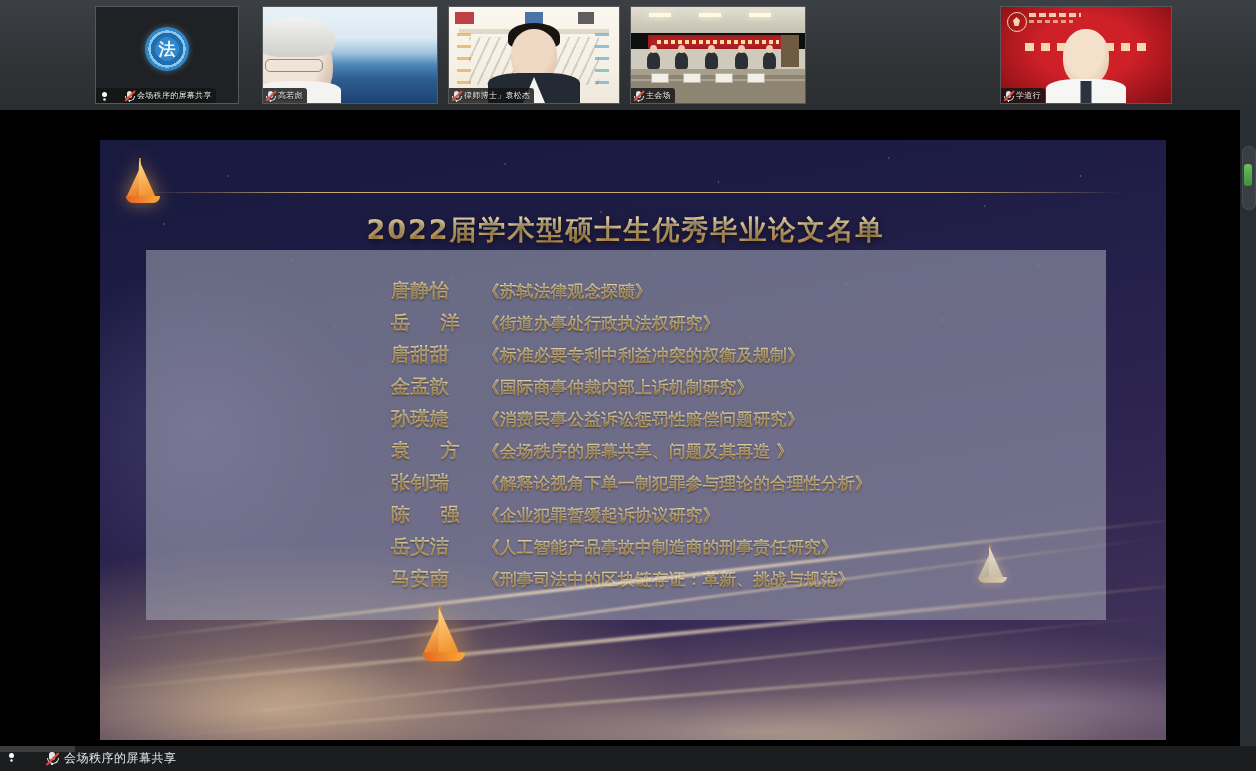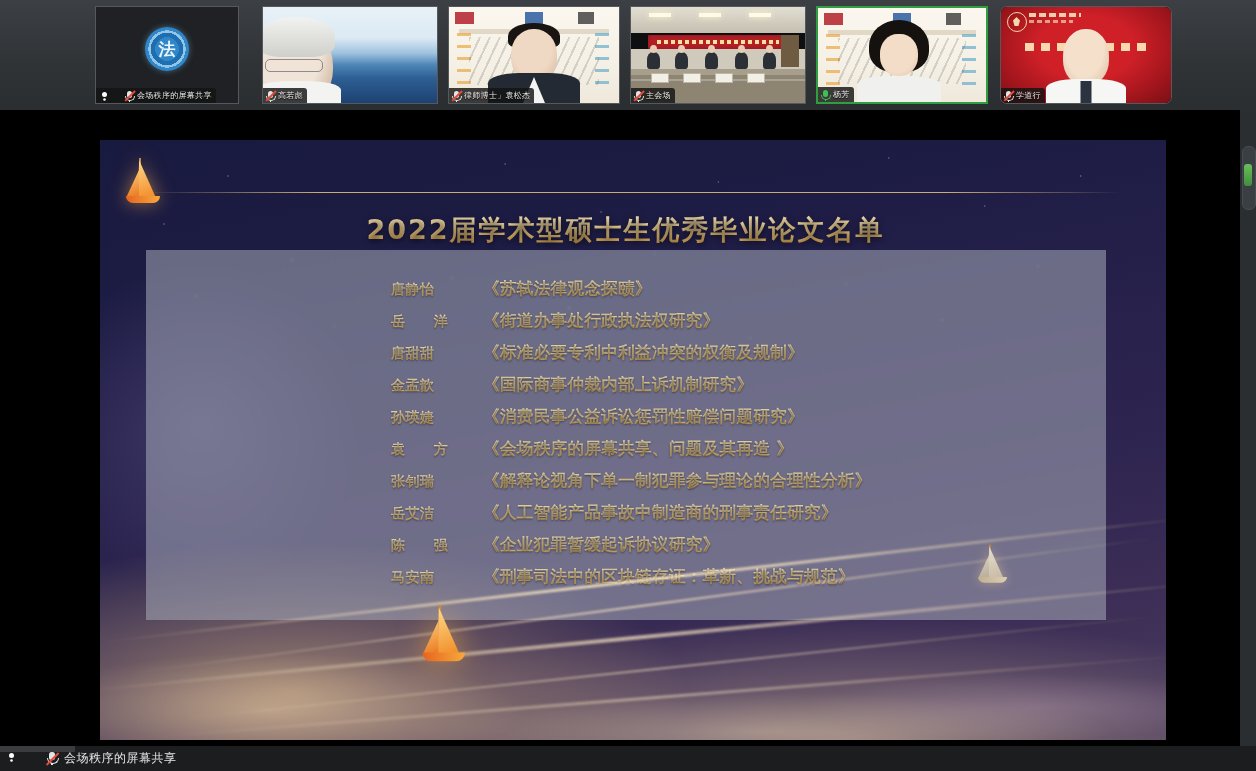--- a/index.html
+++ b/index.html
@@ -147,21 +147,21 @@
     font-family:"DejaVu Sans","Liberation Sans",sans-serif;
     color:#f2d79a;
     background:linear-gradient(180deg,#fdf0c5 0%,#f0d293 42%,#d9ab5c 78%,#c1913f 100%);
     -webkit-background-clip:text;background-clip:text;-webkit-text-fill-color:transparent;
     text-shadow:0 2px 6px rgba(0,0,0,.55);}
   .title-wrap{position:absolute;left:0;right:15px;top:36px;height:40px;}
   .panel{position:absolute;left:46px;top:110px;width:960px;height:370px;
     background:rgba(168,172,186,.55);backdrop-filter:blur(1px);}
   .rows{position:absolute;left:245px;top:28px;right:10px;}
   .row{display:flex;align-items:baseline;height:32px;}
-  .rname{width:92px;flex:0 0 auto;font-size:14px;font-weight:700;letter-spacing:.5px;
+  .rname{width:92px;flex:0 0 auto;font-size:19px;font-weight:700;letter-spacing:.5px;
     font-family:"DejaVu Sans","Liberation Sans",sans-serif;
     background:linear-gradient(180deg,#fbeec2 0%,#ecd093 45%,#d3a654 100%);
     -webkit-background-clip:text;background-clip:text;-webkit-text-fill-color:transparent;
     text-shadow:0 1px 2px rgba(0,0,0,.4);}
   .rname.spaced{letter-spacing:12px;}
   .rtitle{font-size:16.5px;font-weight:700;letter-spacing:.4px;
     font-family:"DejaVu Sans","Liberation Sans",sans-serif;
     background:linear-gradient(180deg,#fbeec2 0%,#ecd093 45%,#d3a654 100%);
     -webkit-background-clip:text;background-clip:text;-webkit-text-fill-color:transparent;
     text-shadow:0 1px 2px rgba(0,0,0,.4);}
@@ -292,40 +292,22 @@
           <div class="rm-card" style="left:116px;"></div>
       </div>
       <div class="namebar">
         <span class="nb-ico">
           <span class="micmute"><i class="body"></i><i class="arc"></i><i class="stem"></i><i class="slash"></i></span>
         </span>
         <span class="nm">主会场</span>
       </div>
     </div>
 
-    <div class="tile active" style="left:816px;width:172px;">
-      <div class="tilebg bg-banner">
-        <div class="bn-strip"></div>
-          <div class="bn-line"></div>
-        <div class="bn-side l"></div>
-          <div class="bn-side r"></div>
-        <div class="bn-art"></div>
-        <div class="p5-hair"></div>
-          <div class="p5-face"></div>
-        <div class="p5-body"></div>
-      </div>
-      <div class="namebar">
-        <span class="nb-ico">
-          <span class="micon green"><i class="body"></i><i class="arc"></i><i class="stem"></i></span>
-        </span>
-        <span class="nm">杨芳</span>
-      </div>
-    </div>
-
-    <div class="tile" style="left:1000px;width:172px;border-radius:7px;">
+
+    <div class="tile" style="left:1000px;width:172px;">
       <div class="tilebg bg-red">
         <div class="rd-em"></div>
         <div class="rd-emtxt"></div>
           <div class="rd-emtxt2"></div>
         <div class="rd-slog"></div>
         <div class="rd-head"></div>
           <div class="rd-body"></div>
           <div class="rd-tie"></div>
       </div>
       <div class="namebar">
@@ -381,26 +363,26 @@
             </div>
             <div class="row">
               <span class="rname spaced">袁  方</span>
               <span class="rtitle">《会场秩序的屏幕共享、问题及其再造 》</span>
             </div>
             <div class="row">
               <span class="rname">张钊瑞</span>
               <span class="rtitle">《解释论视角下单一制犯罪参与理论的合理性分析》</span>
             </div>
             <div class="row">
+              <span class="rname spaced">陈  强</span>
+              <span class="rtitle">《企业犯罪暂缓起诉协议研究》</span>
+            </div>
+            <div class="row">
               <span class="rname">岳艾洁</span>
               <span class="rtitle">《人工智能产品事故中制造商的刑事责任研究》</span>
-            </div>
-            <div class="row">
-              <span class="rname spaced">陈  强</span>
-              <span class="rtitle">《企业犯罪暂缓起诉协议研究》</span>
             </div>
             <div class="row">
               <span class="rname">马安南</span>
               <span class="rtitle">《刑事司法中的区块链存证：革新、挑战与规范》</span>
             </div>
 
           </div>
         </div>
 
         <div class="boat" id="boat-br">

